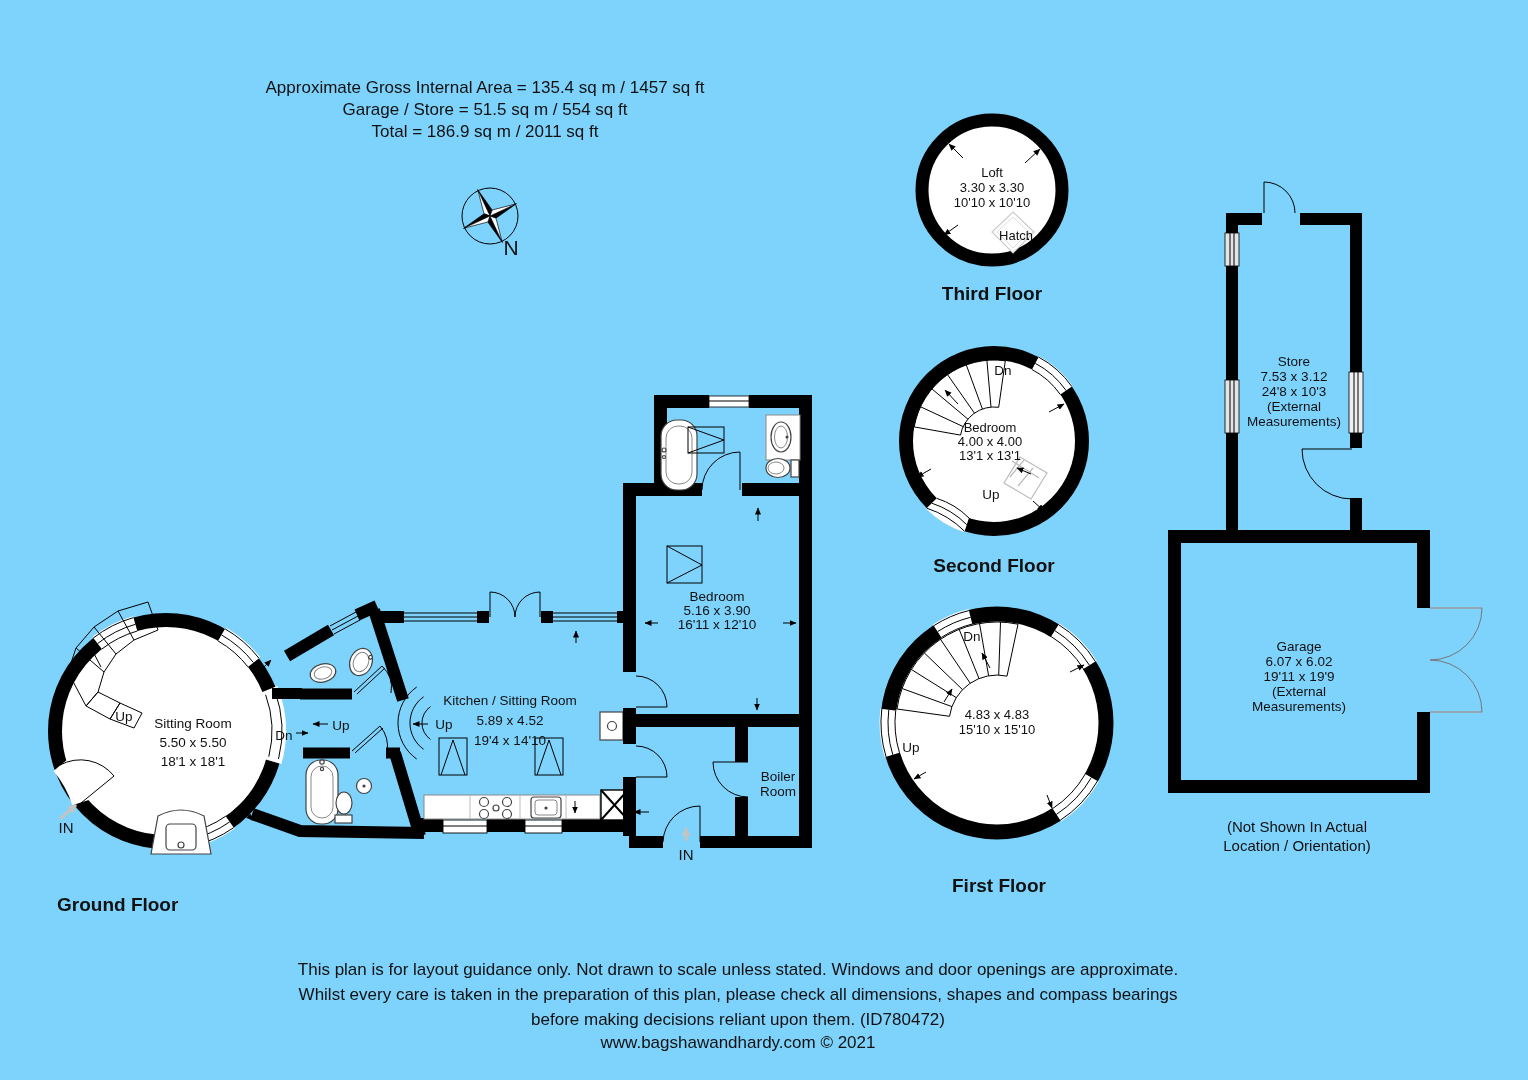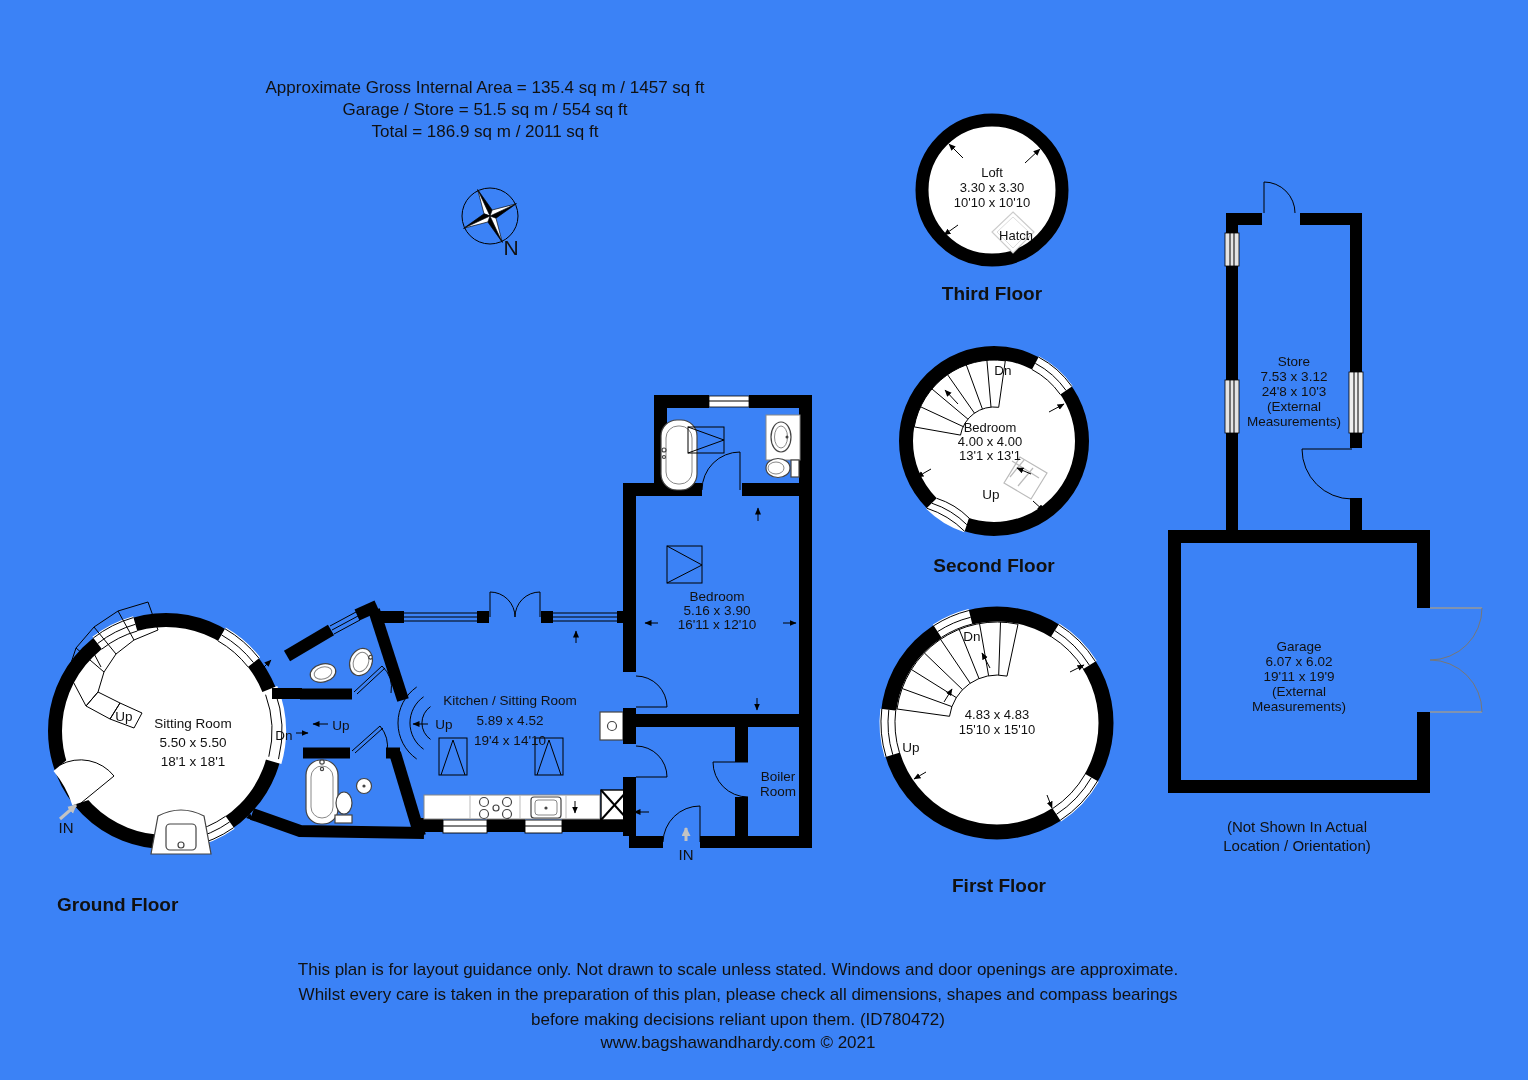--- a/index.html
+++ b/index.html
@@ -1,17 +1,17 @@
 <!DOCTYPE html>
 <html><head>
 <meta charset="utf-8">
 <title>Floor Plan</title>
 <style>
   html,body{margin:0;padding:0;background:#fff;}
-  .canvas{position:relative;width:1528px;height:1080px;background:#3b82f6;overflow:hidden;
+  .canvas{position:relative;width:1528px;height:1080px;background:#7dd3fc;overflow:hidden;
           font-family:"Liberation Sans", sans-serif;}
   svg{position:absolute;left:0;top:0;}
   text{fill:#111;}
   .t13{font-size:13px;text-anchor:middle;}
   .t135{font-size:13.5px;text-anchor:middle;}
   .t15{font-size:15px;text-anchor:middle;}
   .t17{font-size:17px;text-anchor:middle;}
   .t19b{font-size:19px;font-weight:bold;text-anchor:middle;}
   .t19bl{font-size:19px;font-weight:bold;text-anchor:start;}
   .t21{font-size:21px;text-anchor:middle;}

